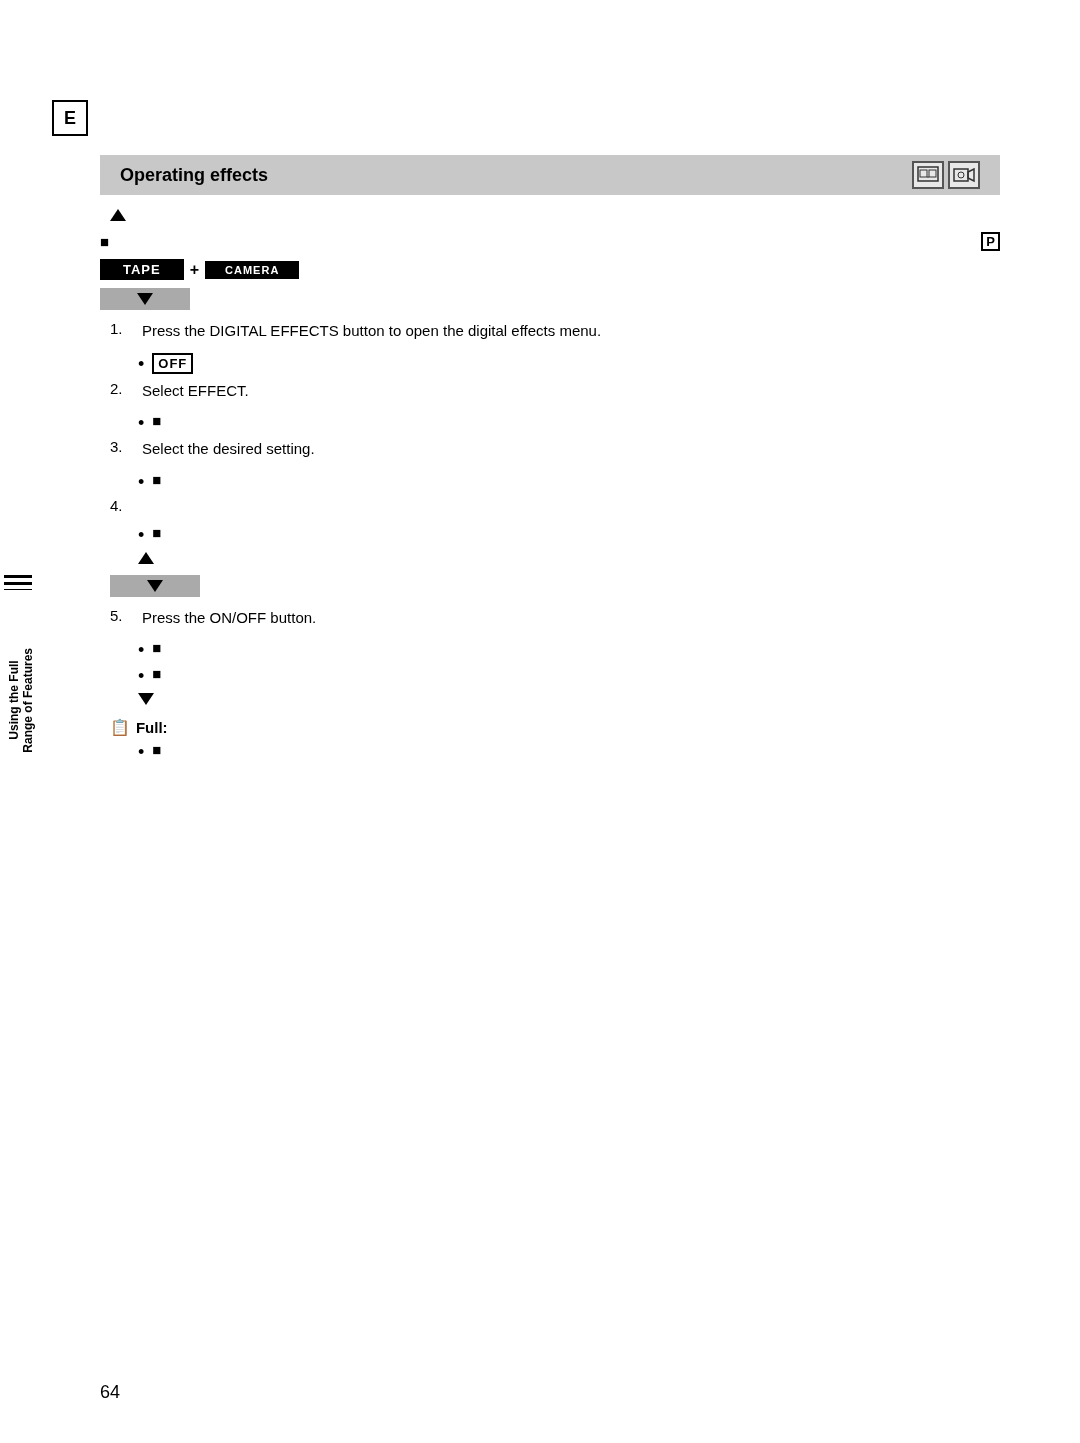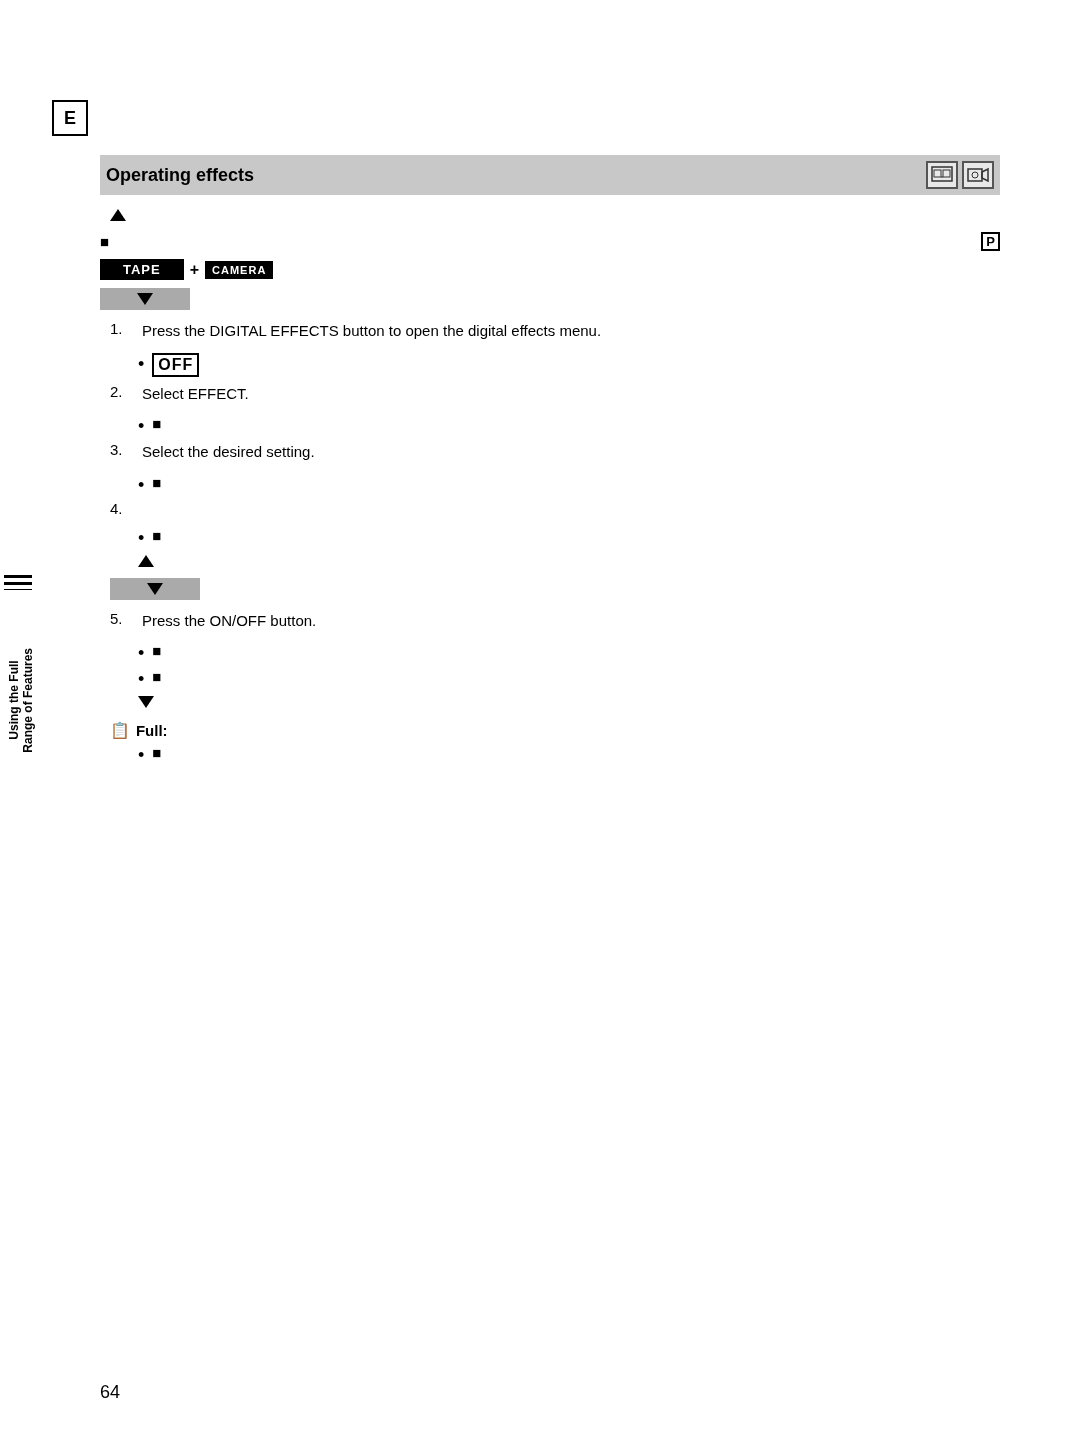--- a/index.html
+++ b/index.html
@@ -78,21 +78,21 @@
       margin-right: 80px;
       padding-top: 95px;
     }
 
     
     .header-bar {
       background: #c8c8c8;
       display: flex;
       align-items: center;
       justify-content: space-between;
-      padding: 6px 6px;
+      padding: 6px 20px;
       margin-bottom: 12px;
     }
     .header-title {
       font-size: 18px;
       font-weight: bold;
       color: #000;
     }
     .header-icons {
       display: flex;
       gap: 4px;
@@ -138,36 +138,36 @@
       font-size: 13px;
       font-weight: bold;
       padding: 3px 23px;
       letter-spacing: 1px;
     }
     .badge-camera {
       background: #000;
       color: #fff;
       font-size: 11px;
       font-weight: bold;
-      padding: 3px 7px;
+      padding: 3px 20px;
       letter-spacing: 1px;
     }
     .plus-sign {
       font-size: 16px;
       font-weight: bold;
     }
 
     
     .off-badge {
       border: 2px solid #000;
       display: inline-flex;
       align-items: center;
       justify-content: center;
       padding: 1px 4px;
-      font-size: 16px;
+      font-size: 13px;
       font-weight: bold;
       letter-spacing: 1px;
     }
 
     
     .grey-bar {
       background: #aaa;
       height: 22px;
       width: 90px;
       margin: 6px 0 10px 0;

